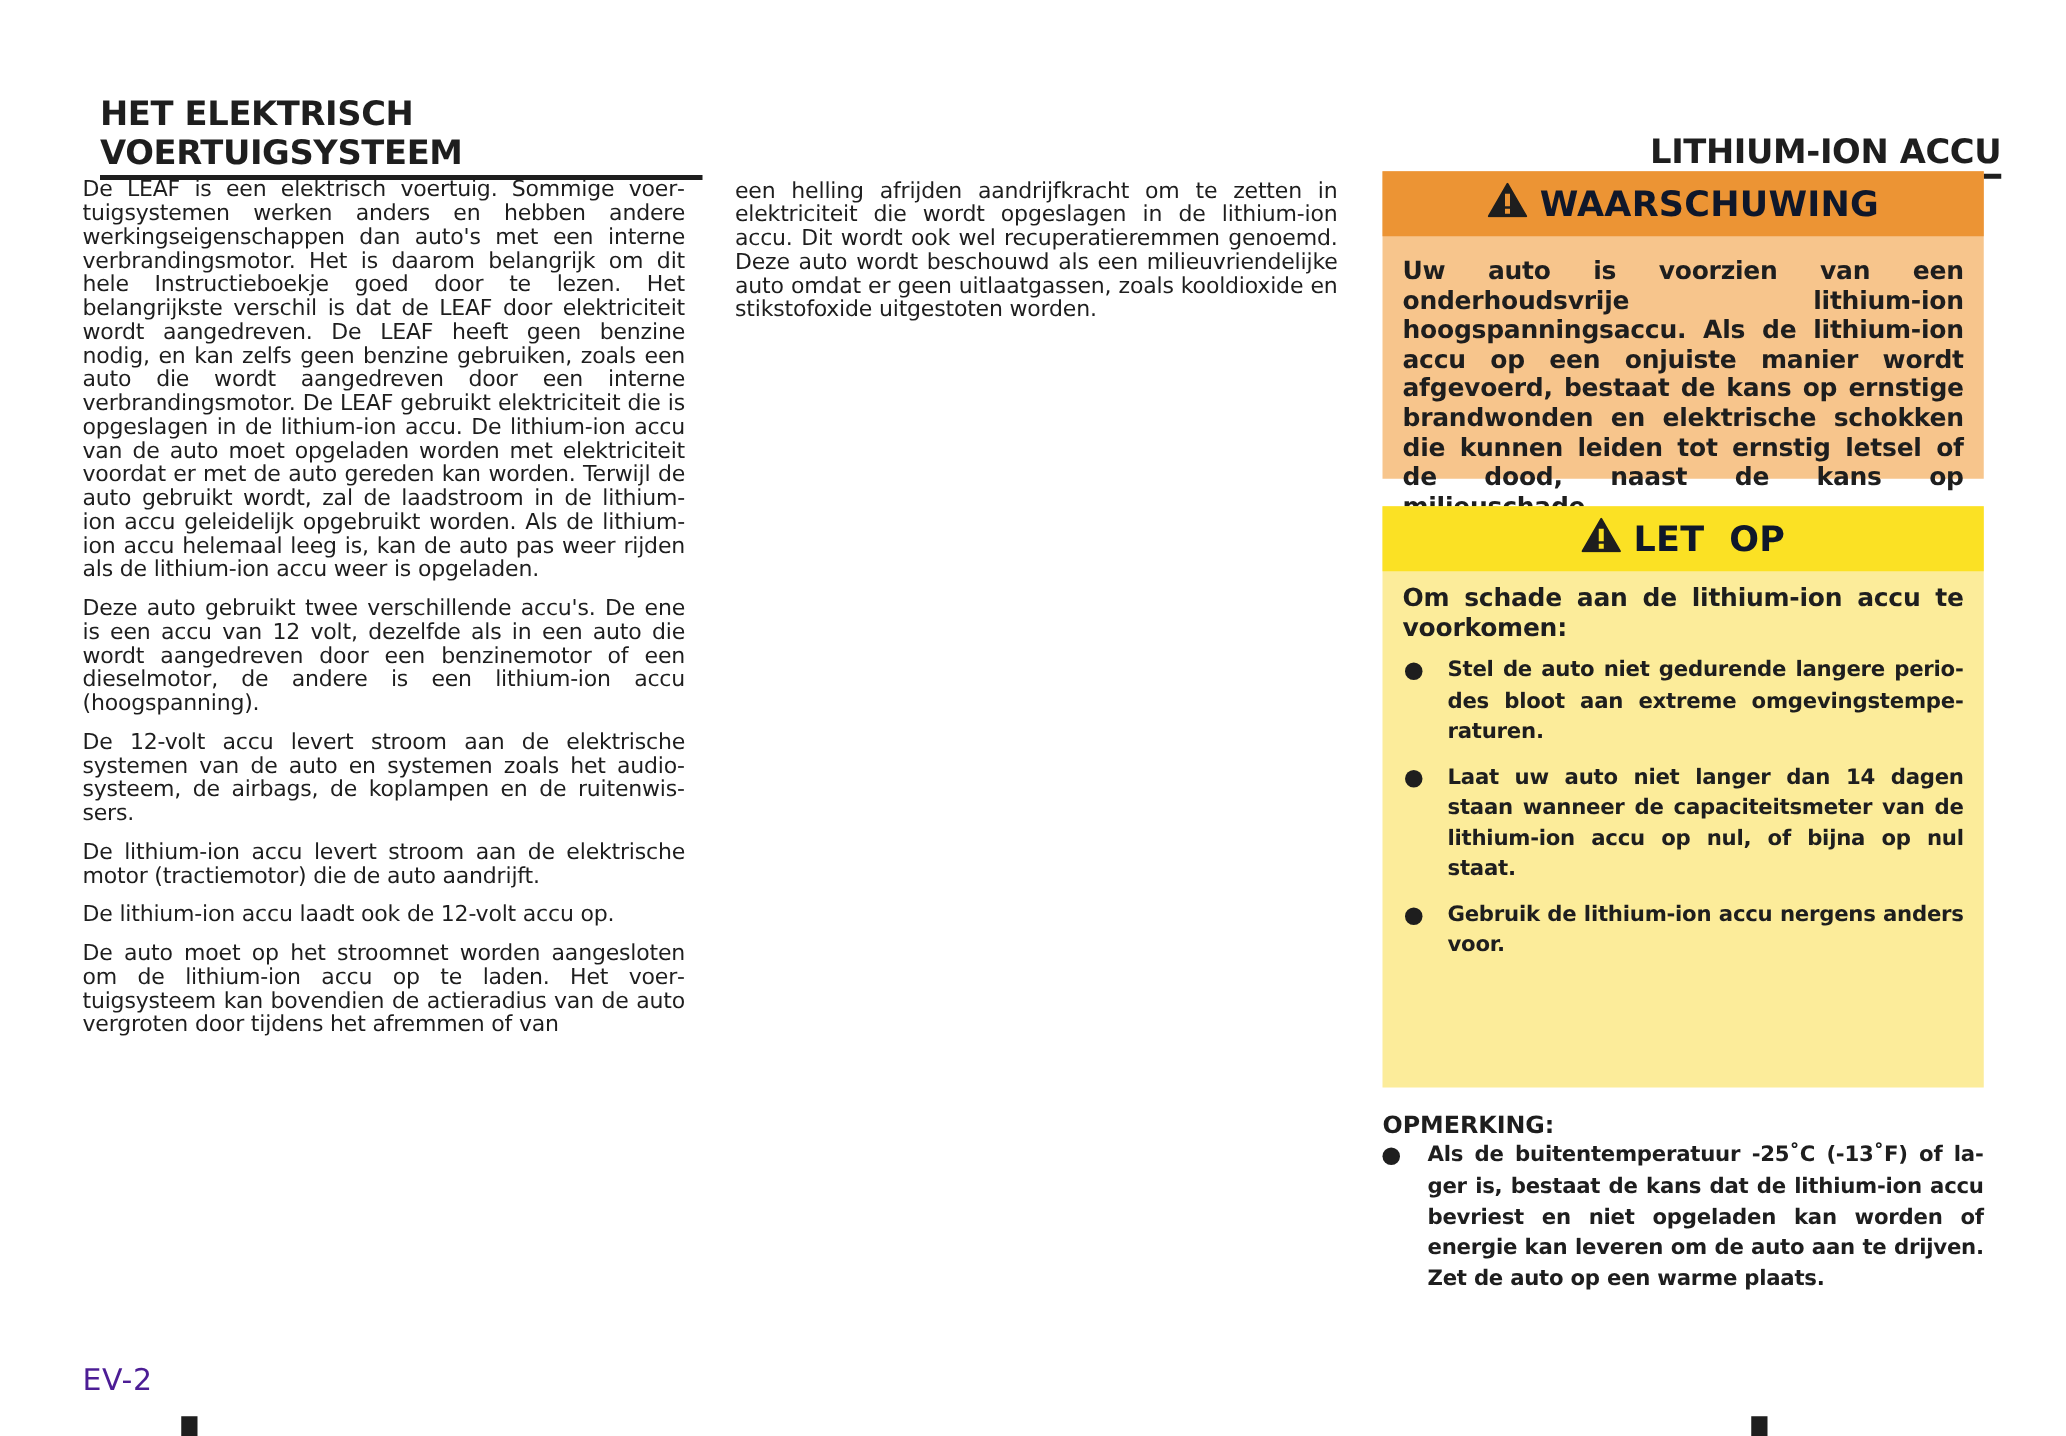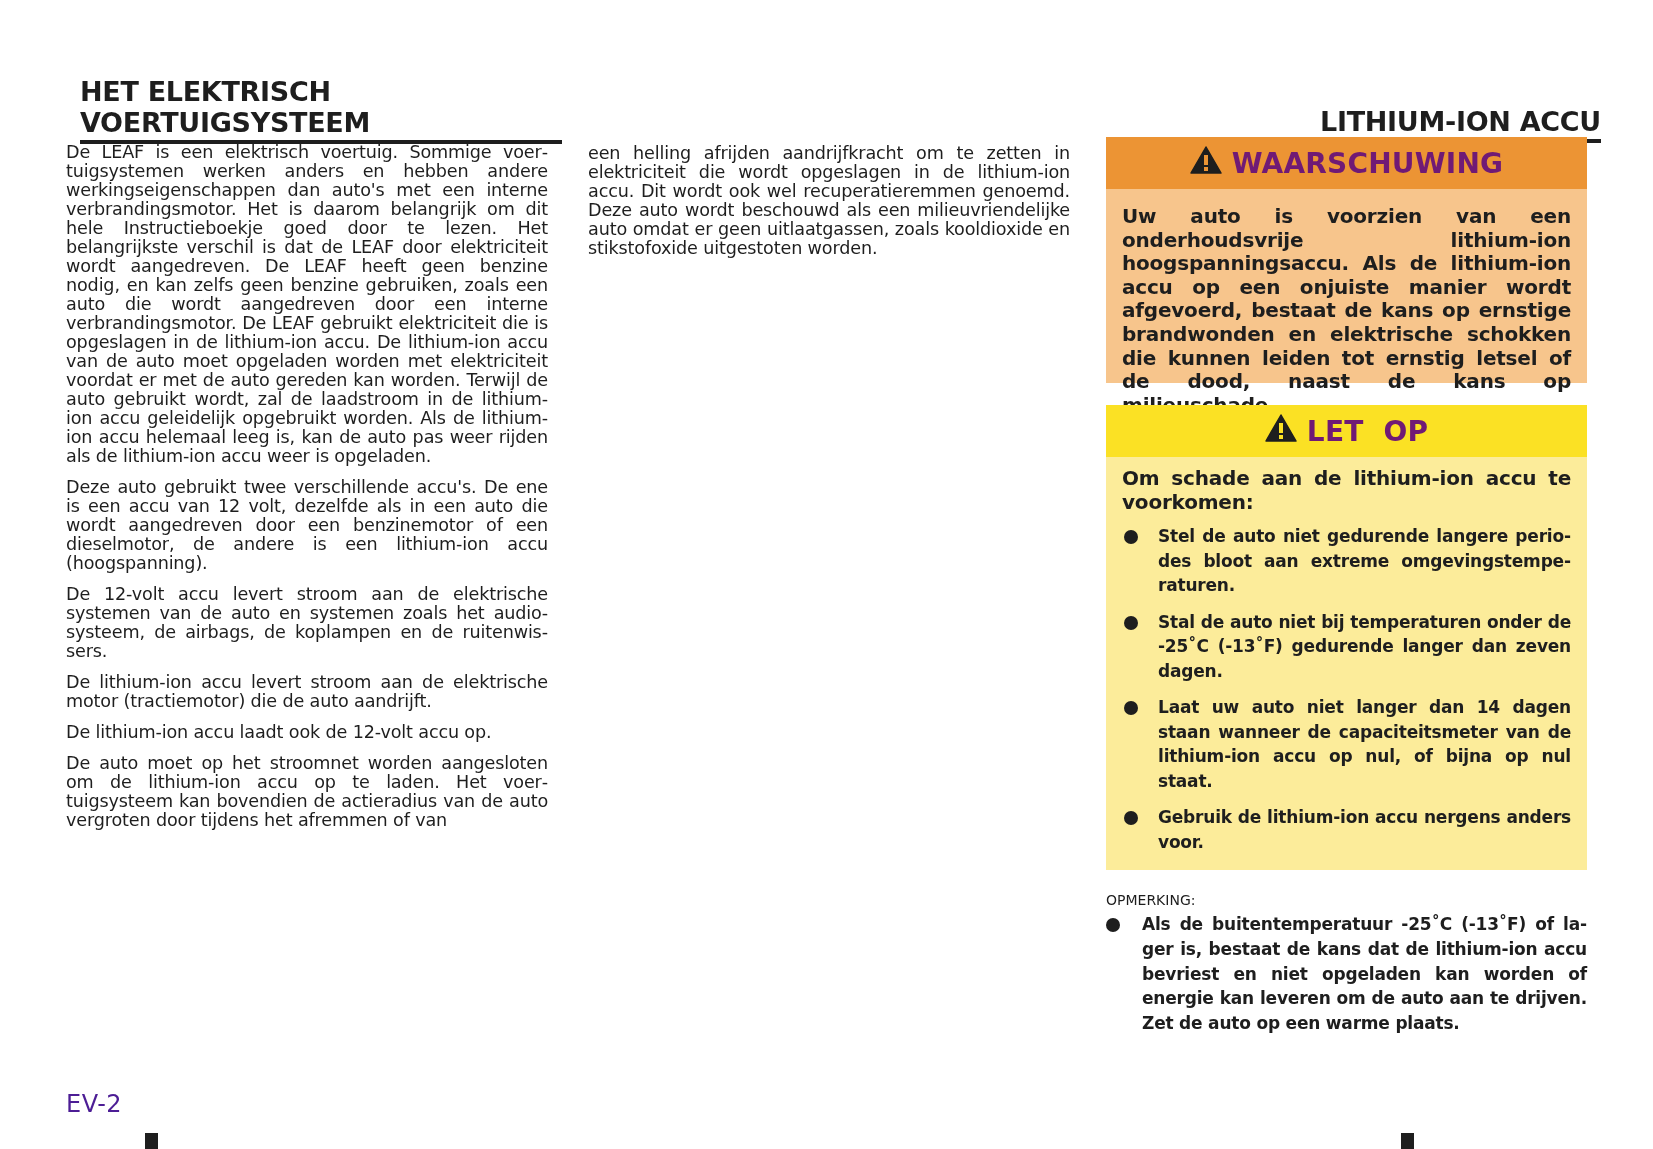--- a/index.html
+++ b/index.html
@@ -25,21 +25,21 @@
       font-family: "DejaVu Sans", sans-serif;
       font-size: 17.6px; line-height: 19px; text-align: justify;
       margin: 0 0 12px 0; hyphens: manual; letter-spacing: -0.15px;
     }
     .col-left .body-wrap { position: absolute; top: 143px; left: 0; width: 100%; }
     .col-mid .body-wrap { position: absolute; top: 144px; left: 0; width: 100%; }
 
     .alert-box { position: absolute; left: 0; width: 100%; }
     .alert-header {
       display: flex; align-items: center; justify-content: center;
-      font-weight: bold; font-size: 28px; letter-spacing: 0.2px; color: #701a75;
+      font-weight: bold; font-size: 28px; letter-spacing: 0.2px; color: #0f172a;
     }
     .alert-header svg { width: 32px; height: 28px; margin-right: 10px; }
     .alert-body { padding: 14px 16px 10px 16px; }
     .alert-body p {
       margin: 0; font-weight: bold; font-size: 20px; line-height: 23.6px;
       text-align: justify; letter-spacing: -0.2px;
     }
 
     .warning { top: 137px; background: #f7c58c; height: 246px; }
     .warning .alert-header { background: #ec9434; height: 52px; }
@@ -54,21 +54,21 @@
       position: relative; padding-left: 36px; margin-bottom: 12px;
       font-weight: bold; font-size: 17px; line-height: 24.5px;
       text-align: justify; letter-spacing: -0.2px;
     }
     ul.bullets li .dot {
       position: absolute; left: 2px; top: 6px; width: 14px; height: 14px;
       border-radius: 50%; background: #1e1e1e;
     }
 
     .note { position: absolute; top: 888px; left: 0; width: 100%; }
-    .note-label { font-weight: normal; font-size: 14px; line-height: 24px; margin: 0; }
+    .note-label { font-weight: bold; font-size: 19px; line-height: 24px; margin: 0; }
     .note ul.bullets { margin-top: 0; }
     .note ul.bullets li { line-height: 24.8px; padding-left: 36px; }
     .note ul.bullets li .dot { left: 0; }
 
     .page-number {
       position: absolute; left: 66px; top: 1090px;
       font-size: 24px; color: #4c1d95; letter-spacing: 0.5px;
     }
     .crop-mark { position: absolute; top: 1133px; width: 13px; height: 16px; background: #1e1e1e; }
     .crop-left { left: 145px; }
@@ -125,21 +125,20 @@
             <rect x="14" y="9" width="4" height="10" fill="#fbe124"></rect>
             <rect x="14" y="21" width="4" height="4" fill="#fbe124"></rect>
           </svg>
       </span>
       <span style="white-space:pre;">LET  OP</span>
     </div>
     <div class="alert-body">
       <p>Om schade aan de lithium-ion accu te voorko­men:</p>
       <ul class="bullets">
         <li><span class="dot"></span><span>Stel de auto niet gedurende langere perio­des bloot aan extreme omgevingstempe­raturen.</span></li>
-        <li><span class="dot"></span><span>Stal de auto niet bij temperaturen onder de -25˚C (-13˚F) gedurende langer dan ze­ven dagen.</span></li>
         <li><span class="dot"></span><span>Laat uw auto niet langer dan 14 dagen staan wanneer de capaciteitsmeter van de lithium-ion accu op nul, of bijna op nul staat.</span></li>
         <li><span class="dot"></span><span>Gebruik de lithium-ion accu nergens an­ders voor.</span></li>
       </ul>
     </div>
   </div>
 
   <div class="note">
     <p class="note-label">OPMERKING:</p>
     <ul class="bullets">
       <li><span class="dot"></span><span>Als de buitentemperatuur -25˚C (-13˚F) of la­ger is, bestaat de kans dat de lithium-ion accu bevriest en niet opgeladen kan worden of energie kan leveren om de auto aan te drij­ven. Zet de auto op een warme plaats.</span></li>

